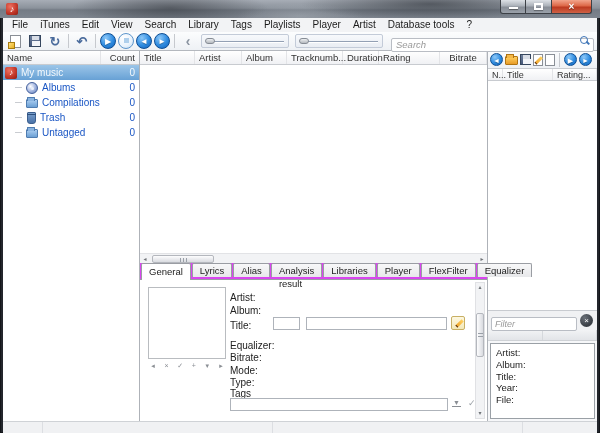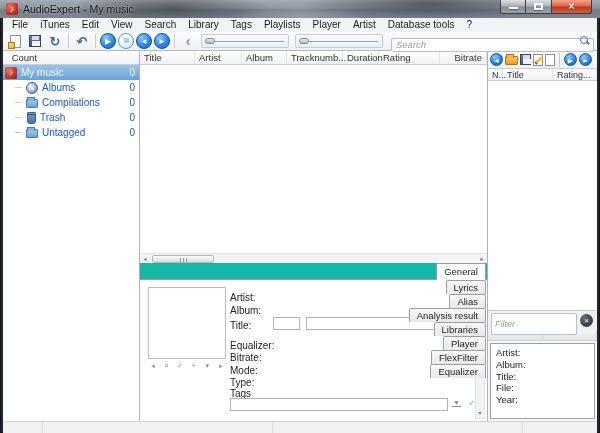--- a/index.html
+++ b/index.html
@@ -104,33 +104,33 @@
   .icon-mymusic { border-radius:2px; background:radial-gradient(circle at 35% 30%, #ef7060, #c03527 60%, #8e1d12); color:#fff; font-size:8px; line-height:12px; text-align:center; }
   .icon-disc { border-radius:50%; background:radial-gradient(circle at 35% 35%, #ffffff, #b8c6e8 40%, #5878b8); border:1px solid #44609c; }
   .icon-disc:after { content:""; position:absolute; left:4px; top:4px; width:3px; height:3px; border-radius:50%; background:#eef2fa; }
   .icon-folder { background:linear-gradient(180deg,#aacdf0,#6b9fd4); border:1px solid #4f7cb0; border-radius:1px; margin-top:2px; height:9px !important; }
   .icon-folder:before { content:""; position:absolute; left:0; top:-3px; width:6px; height:3px; background:#8ab4e0; border:1px solid #4f7cb0; border-bottom:none; border-radius:1px 1px 0 0; }
   .icon-trash { width:9px !important; margin-left:3px; background:linear-gradient(180deg,#7aa0cc,#4a72a8); border-radius:1px 1px 3px 3px; border:1px solid #3c5f8e; }
   .icon-trash:before { content:""; position:absolute; left:-1px; top:1px; right:-1px; height:1px; background:#2e4f7c; }
   
   .main-panel { flex:1; display:flex; flex-direction:column; min-width:0; }
   .cols { display:flex; }
-  .c0{width:55px}.c1{width:47px}.c2{width:45px}.c3{width:56px}.c4{width:36px;text-align:right}.c5{width:61px}.c6{flex:1;text-align:right}
+  .c0{width:55px}.c1{width:47px}.c2{width:45px}.c3{width:56px}.c4{width:36px;text-align:right}.c5{width:61px}.c6{flex:1;text-align:center}
   .list-body { flex:1; background:#fff; }
   .hscroll { height:10px; background:#f2f3f5; border-top:1px solid #e2e3e6; position:relative; }
   .hs-arrow { position:absolute; top:0; width:10px; height:10px; font-size:6px; color:#707478; text-align:center; line-height:10px; }
   .hs-left { left:0; } .hs-right { right:0; }
   .hs-thumb {
     position:absolute; left:12px; top:1px; width:62px; height:8px; border-radius:2px;
     background:linear-gradient(180deg,#fdfdfe,#d9dbe0); border:1px solid #b4b7bd;
   }
   .hs-grip { position:absolute; left:50%; top:2px; width:7px; height:4px; margin-left:-3px;
     background:repeating-linear-gradient(90deg,#9aa0a8 0 1px,transparent 1px 3px); }
   
-  .tabbar { height:17px; display:flex; align-items:flex-end; padding-left:1px; background:#14b8a6; position:relative;flex-direction:column; }
+  .tabbar { height:17px; display:flex; padding-left:1px; background:#d946ef; position:relative; }
   .tabbar:after { content:""; position:absolute; left:0; right:0; bottom:0; height:1px; background:#9a9da3; }
   .tab {
     height:14px; line-height:13px; font-size:9.5px; color:#222; padding:0 7px; margin-right:1px;
     border:1px solid #9a9da3; border-bottom:none; border-radius:2px 2px 0 0;
     background:linear-gradient(180deg,#f8f8f9,#e7e8ea); position:relative; z-index:1;
   }
   .tab.active { height:17px; line-height:16px; background:#fff; z-index:3; }
   .tab-content { height:141px; position:relative; background:#fff; font-size:10px; color:#222; }
   .art-box { position:absolute; left:8px; top:7px; width:78px; height:72px; background:#fff; border:1px solid #b9bcc0; }
   .art-nav { position:absolute; left:8px; top:82px; width:78px; display:flex; justify-content:space-between; color:#8a8e94; font-size:7px; }
@@ -157,39 +157,38 @@
   .rp-toolbar .round-btn { width:13px; height:13px; line-height:13px; font-size:7px; flex:none; }
   .rp-doc { position:relative; width:10px; height:12px; background:#fff; border:1px solid #8a8f96; flex:none; }
   .rp-doc .pencil2 { position:absolute; left:0px; top:4px; width:9px; height:2.5px; background:linear-gradient(90deg,#704010 15%,#f0a830 15%,#ffd060); transform:rotate(-45deg); }
   .rp-folder { position:relative; width:13px; height:9px; margin-top:2px; background:linear-gradient(180deg,#ffd060,#e89c28); border:1px solid #b07414; border-radius:1px; flex:none; }
   .rp-folder:before { content:""; position:absolute; left:0; top:-3px; width:6px; height:3px; background:#f4b848; border:1px solid #b07414; border-bottom:none; }
   .rp-floppy { width:11px; height:11px; flex:none; }
   .rp-hdr { height:12px; font-size:9px; }
   .r0{width:15px}.r1{width:50px}.r2{flex:1}
   .rp-list { flex:1; background:#fff; border-bottom:1px solid #c8cbd0; }
   .rp-filter { height:19px; position:relative; padding:2px 3px; background:#f0f1f3; }
-  .rp-filter input { width:86px; height:22px; border:1px solid #b9bdc4; border-radius:2px; background:#fff; font-size:9px; font-style:italic; color:#555; padding:0 3px; outline:none; }
+  .rp-filter input { width:86px; height:14px; border:1px solid #b9bdc4; border-radius:2px; background:#fff; font-size:9px; font-style:italic; color:#555; padding:0 3px; outline:none; }
   .rp-filter input::placeholder { color:#9a9a9a; font-style:italic; }
   .clear-btn { position:absolute; right:4px; top:3px; width:13px; height:13px; border-radius:50%; background:radial-gradient(circle at 35% 30%, #6a7078, #3a3f46 65%); color:#fff; font-size:8px; line-height:13px; text-align:center; }
   .rp-strip { height:11px; background:linear-gradient(180deg,#f2f3f5,#e2e4e8); border-bottom:1px solid #cfd2d6; display:flex; }
   .rp-strip .seg { flex:1; border-right:1px solid #d5d8dc; }
   .rp-info { height:76px; margin:2px; border:1px solid #9aa0a6; background:#fff; font-size:9.5px; color:#222; padding:3px 0 0 5px; line-height:11.8px; }
   
   .statusbar { margin:0 3px; height:12px; background:#f0f1f3; border-top:1px solid #cfd2d6; display:flex; }
   .sb-seg { border-right:1px solid #dcdee2; }
   .sb-a { width:40px; } .sb-b { width:230px; } .sb-c { width:250px; } .sb-d { flex:1; border-right:none; }
 </style>
 </head>
 <body>
 
 <div id="window">
 
   <div class="titlebar">
     <div class="win-icon"><span>♪</span></div>
-    <div class="title-text">AudioExpert - My music</div>
     <div class="win-buttons">
       <div class="win-btn minb">
           <span class="glyph-min"></span>
         </div>
       <div class="win-btn maxb">
           <span class="glyph-max"></span>
         </div>
       <div class="win-btn closeb">
           <span class="glyph-close">×</span>
         </div>
@@ -247,20 +246,21 @@
     <div class="searchbox">
       <input type="text" placeholder="Search" style="">
       <span class="mag"></span>
     </div>
   </div>
 
   <div class="content">
 
     <div class="left-panel">
       <div class="panel-header-row">
+        <span class="hcell lp-name">Name</span>
         <span class="hcell lp-count">Count</span>
       </div>
       <div class="tree-row selected">
         <span class="ticon icon-mymusic">♪</span>
         <span>My music</span>
         <span class="cnt">0</span>
       </div>
       <div class="tree-row child">
         <span class="tree-line"></span>
         <span class="ticon icon-disc"></span>
@@ -375,22 +375,22 @@
         <span class="clear-btn"><span>×</span></span>
       </div>
       <div class="rp-strip">
           <span class="seg"></span>
           <span class="seg"></span>
         </div>
       <div class="rp-info">
         <div>Artist:</div>
         <div>Album:</div>
         <div>Title:</div>
+        <div>Year:</div>
         <div>File:</div>
-        <div>Year:</div>
       </div>
     </div>
   </div>
 
   <div class="statusbar">
     <span class="sb-seg sb-a"></span>
     <span class="sb-seg sb-b"></span>
     <span class="sb-seg sb-c"></span>
     <span class="sb-seg sb-d"></span>
   </div>

